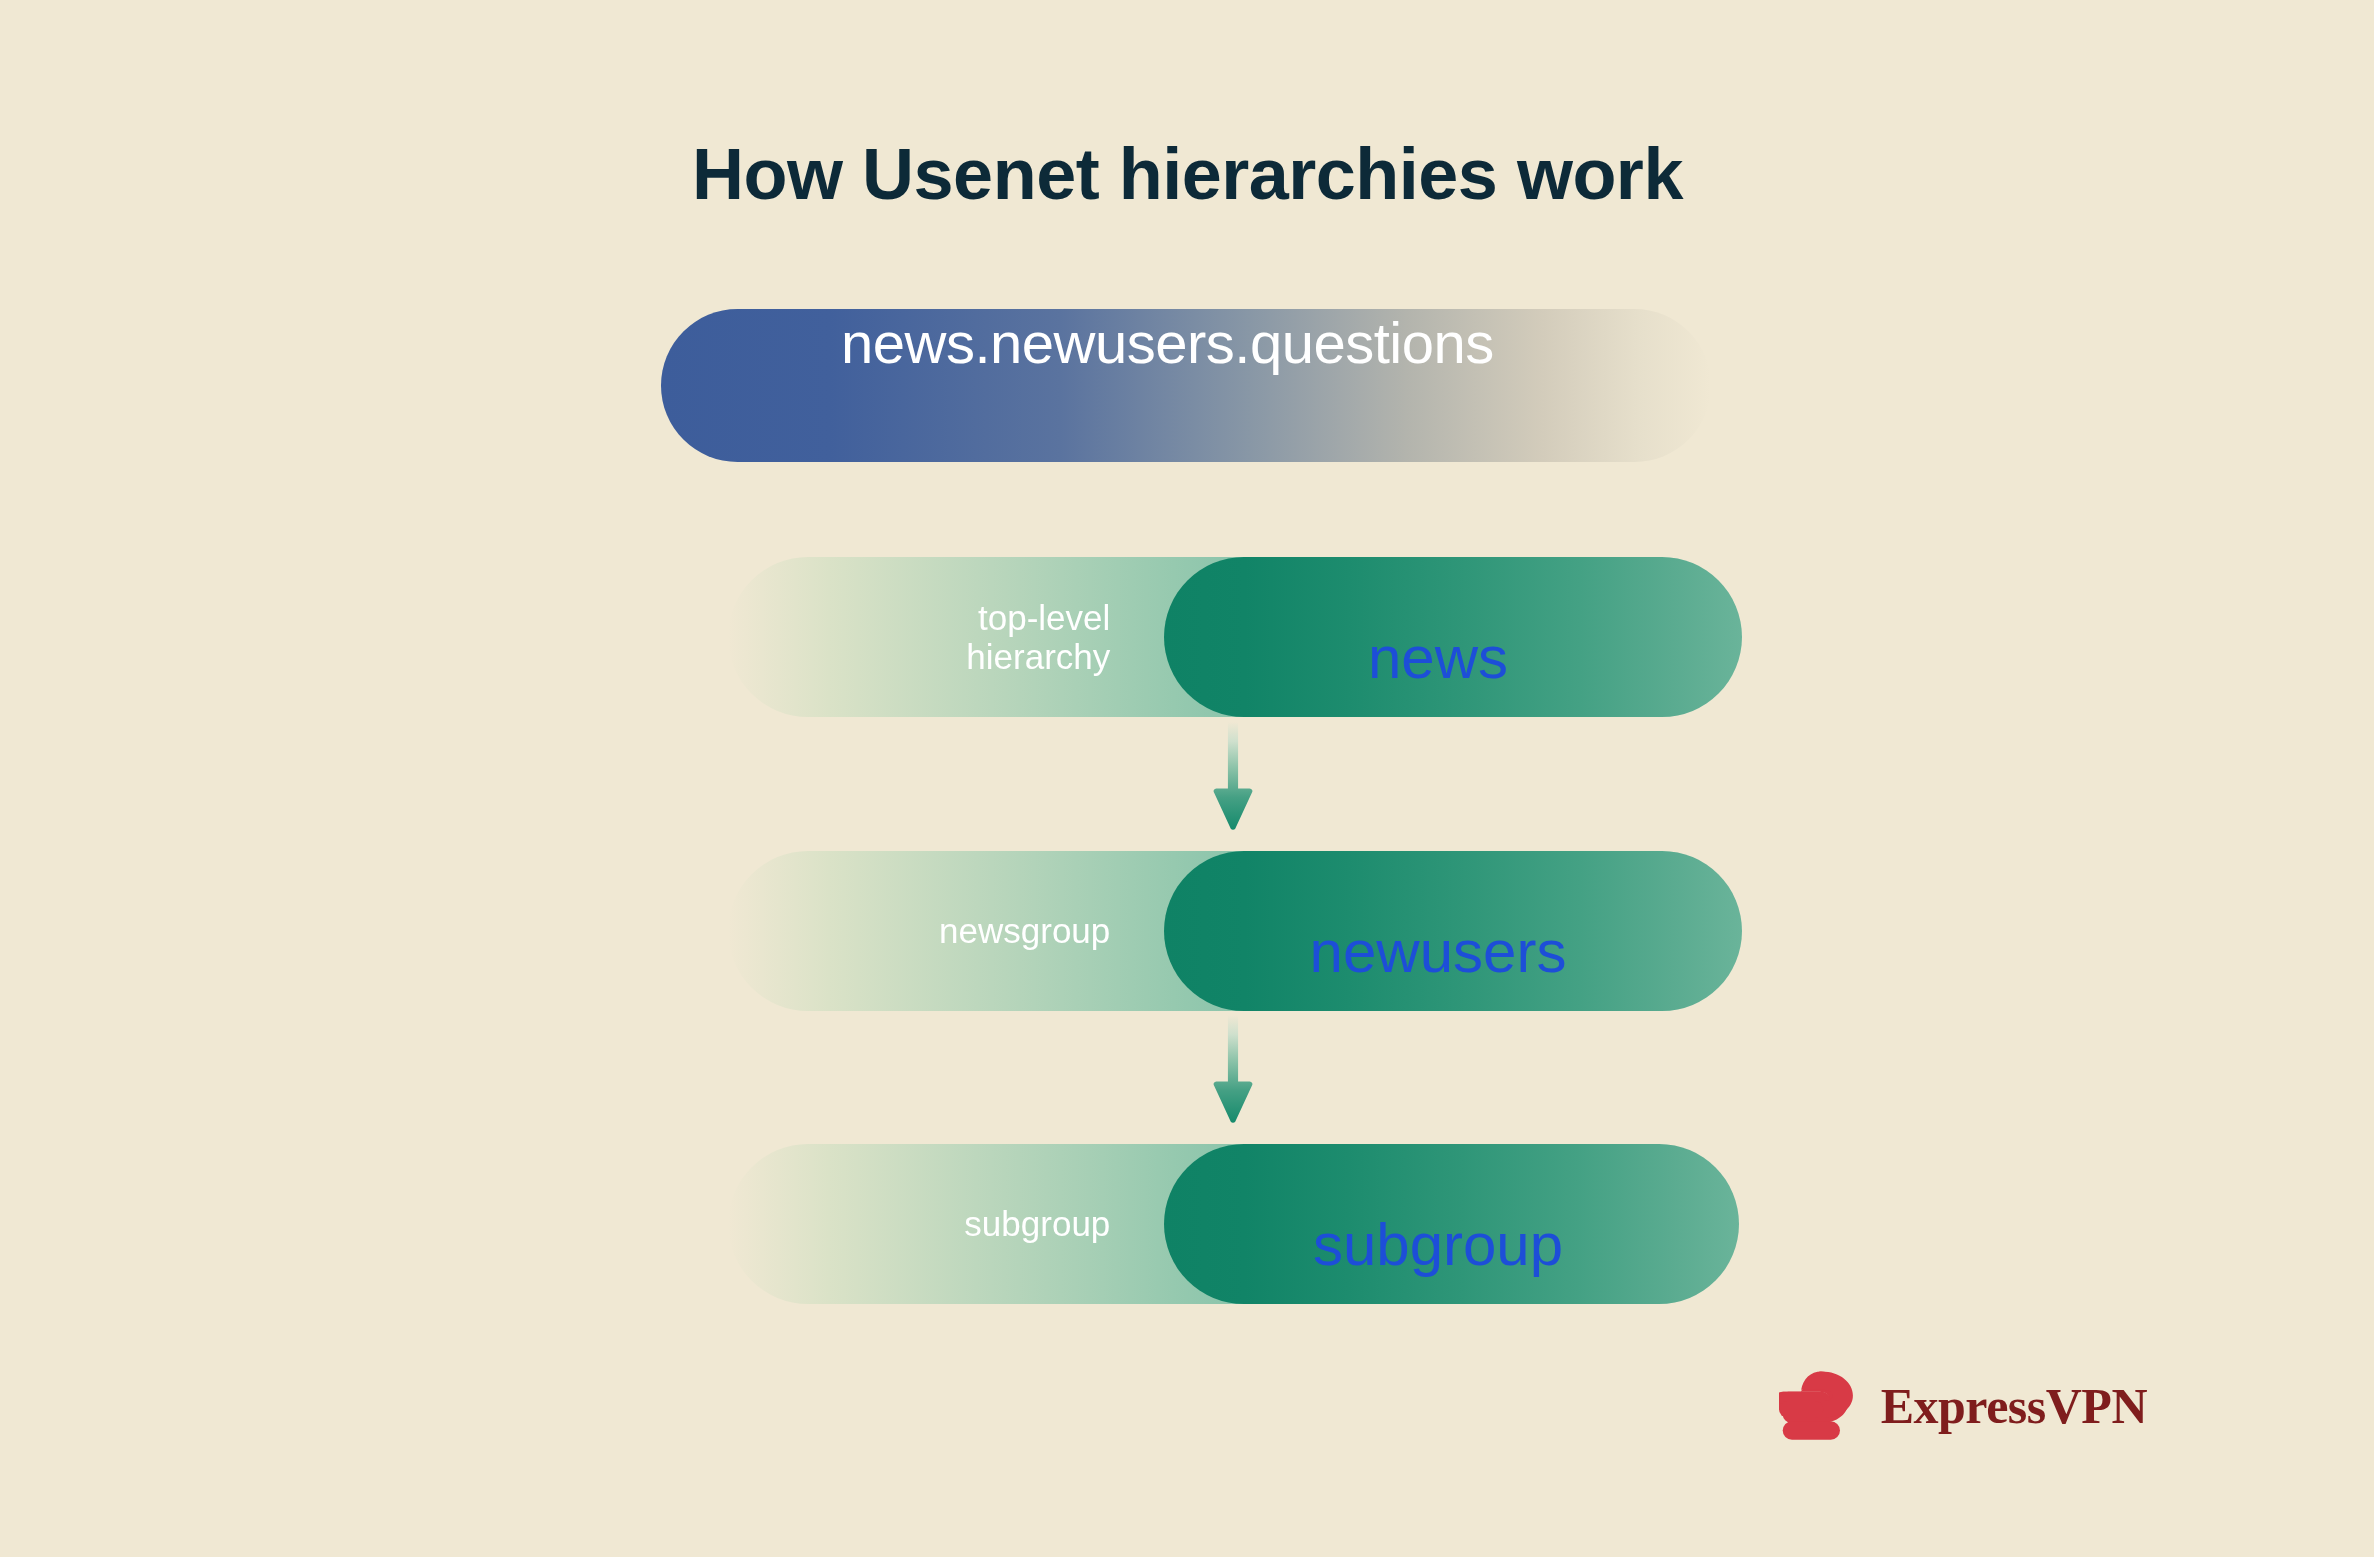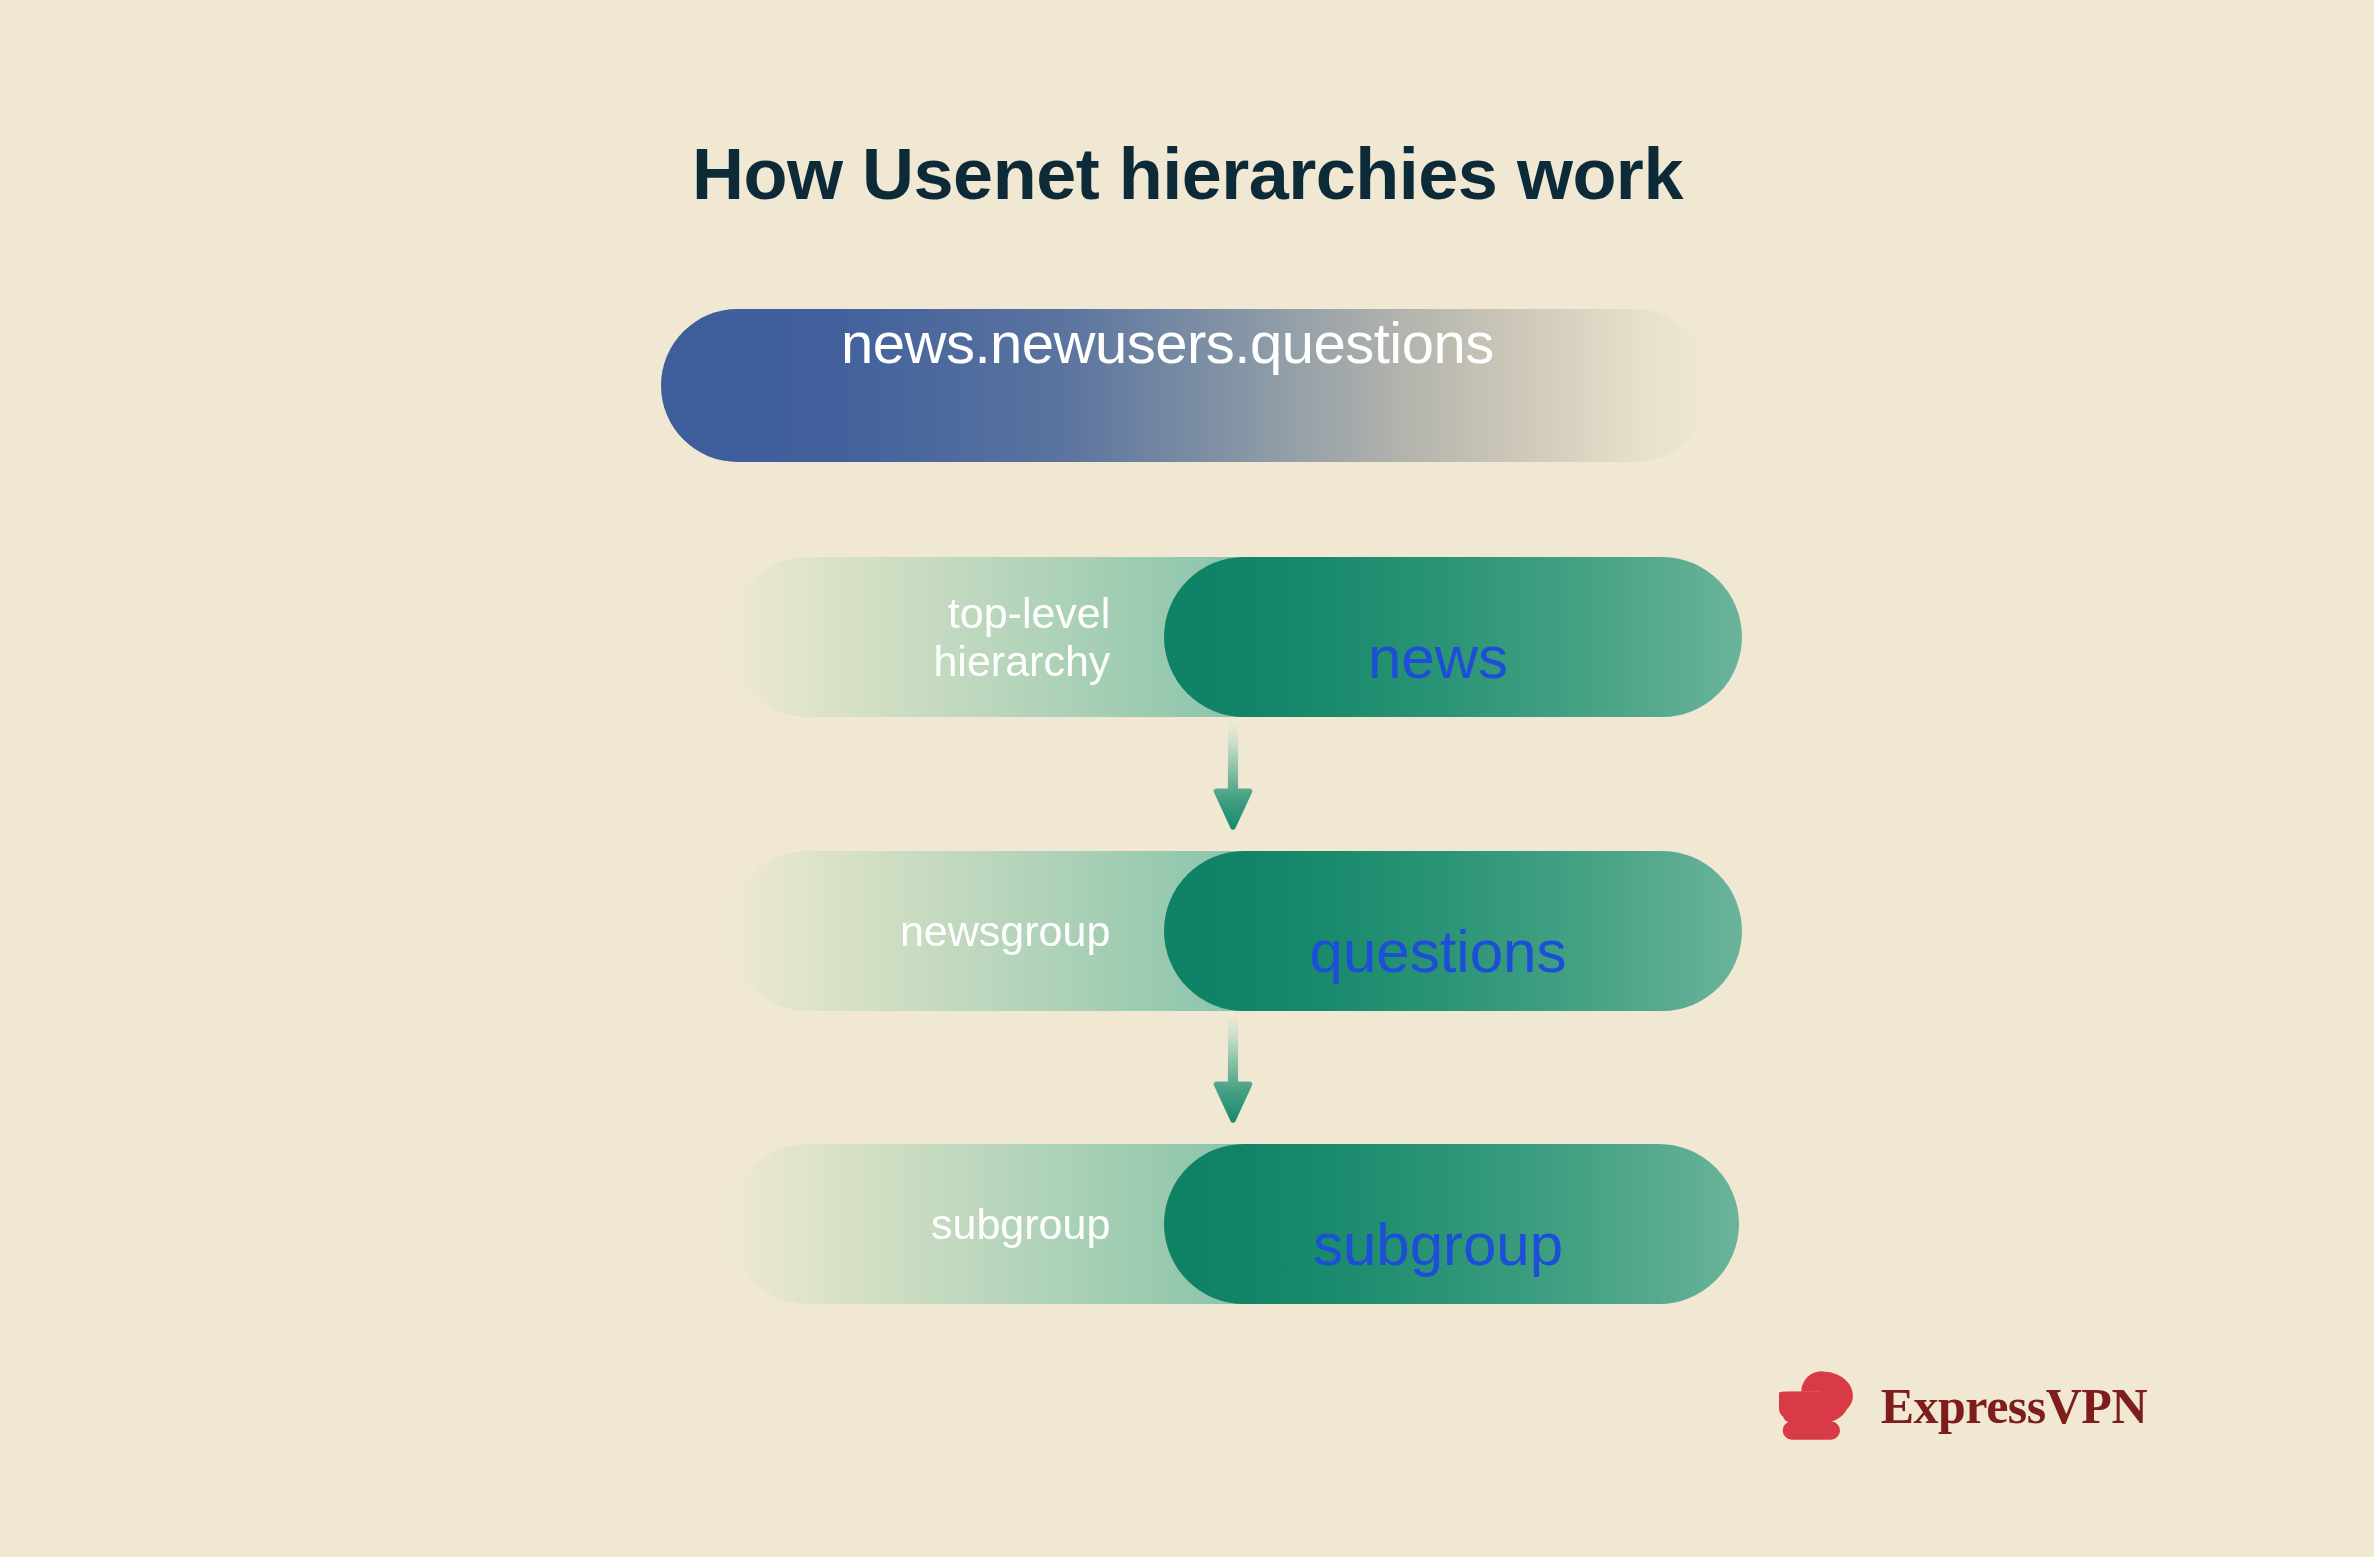--- a/index.html
+++ b/index.html
@@ -128,21 +128,21 @@
     position: absolute;
     left: 728px;
     top: 0;
     width: 399px;
     height: 160px;
     display: flex;
     align-items: center;
     justify-content: flex-end;
     padding-right: 16.7px;
     box-sizing: border-box;
-    font-size: 43px;
+    font-size: 35px;
     line-height: 1.12;
     color: #ffffff;
     text-align: right;
     white-space: pre-line;
   }
 
   
   .row-value {
     position: absolute;
     left: 1164px;
@@ -226,21 +226,21 @@
         </linearGradient>
       </defs>
       <path d="M23.5 0 h11 v72 h12.5 a3 3 0 0 1 2.3 4.9 L31.4 115.5 a3 3 0 0 1 -4.8 0 L8.7 76.9 A3 3 0 0 1 11 72 h12.5 z" fill="url(#arrGrad0)"></path>
     </svg>
   </div>
 
   <div class="hier-row r1">
     <div class="row-outer"></div>
     <div class="row-inner"></div>
     <div class="row-label">newsgroup</div>
-    <div class="row-value">questions</div>
+    <div class="row-value">newusers</div>
   </div>
 
   <div class="flow-arrow a1">
     <svg width="54" height="109" viewBox="0 0 58 118" xmlns="http://www.w3.org/2000/svg">
       <defs>
         <linearGradient id="arrGrad1" x1="0" y1="0" x2="0" y2="1">
           <stop offset="0%" stop-color="#f0e8d3"></stop>
           <stop offset="18%" stop-color="#cfe0cd"></stop>
           <stop offset="42%" stop-color="#8dc3a9"></stop>
           <stop offset="70%" stop-color="#45a084"></stop>

